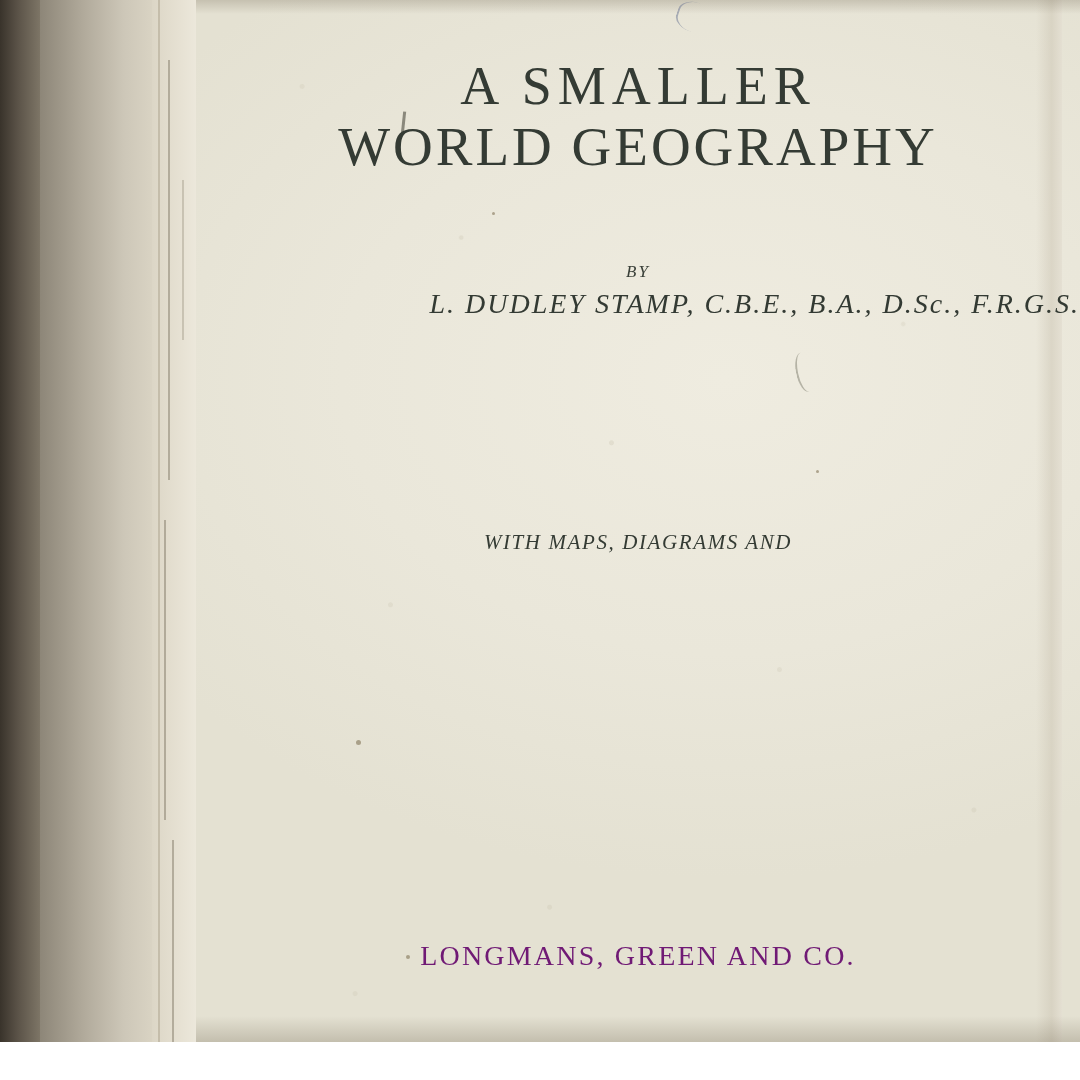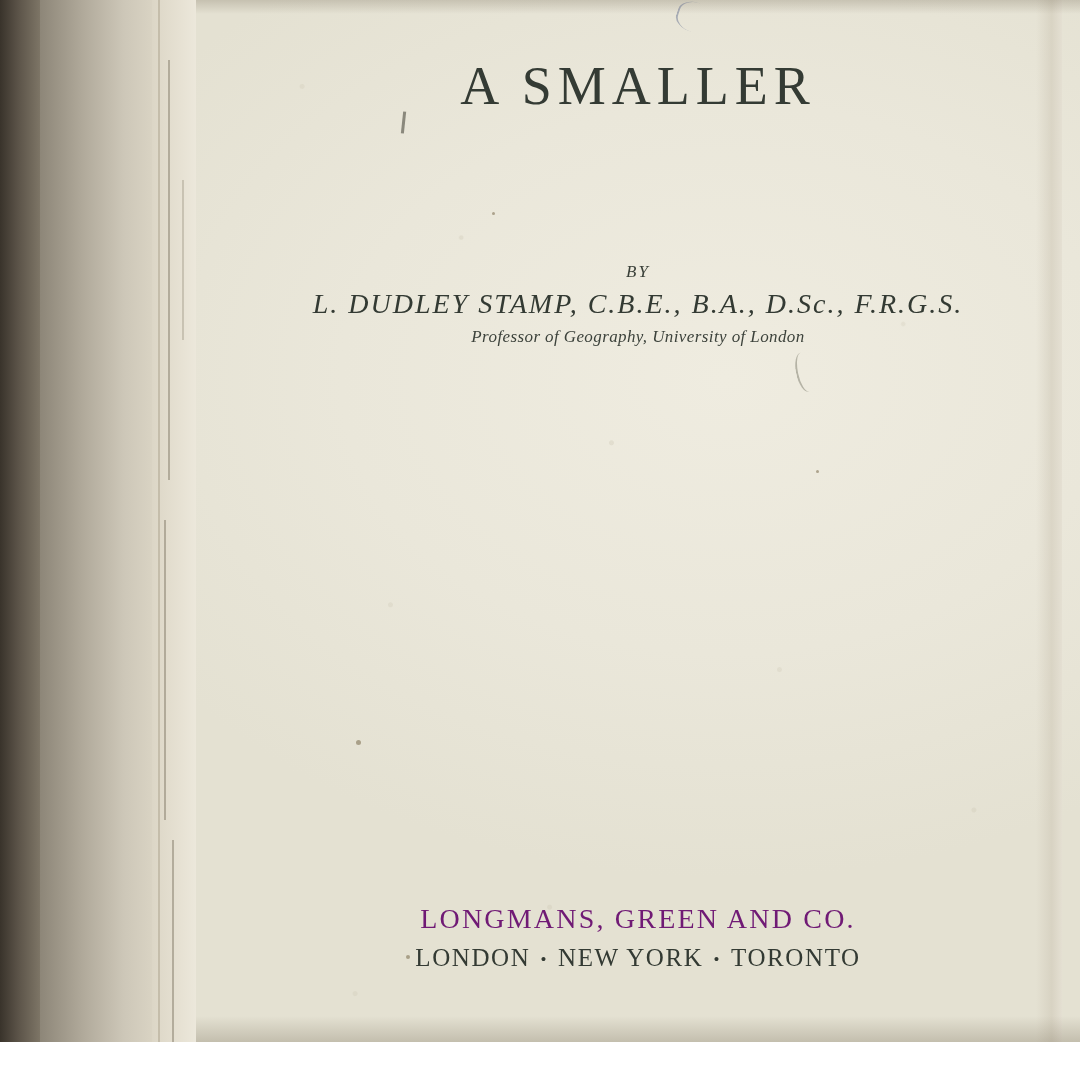--- a/index.html
+++ b/index.html
@@ -132,21 +132,21 @@
     letter-spacing: 2px;
     color: #3a4039;
     margin-bottom: 6px;
   }
   .author-line {
     font-size: 27px;
     letter-spacing: 1.2px;
     color: #333a33;
     white-space: nowrap;
   }
-  .author-name { font-size: 28px; letter-spacing: 2px; }
+  .author-name { font-size: 28px; letter-spacing: 2px; text-align: right; }
   .author-post {
     margin-top: 7px;
     font-size: 17px;
     letter-spacing: 0.4px;
     color: #3c423b;
   }
 
   .subtitle-block {
     position: absolute;
     left: 0; right: 0;
@@ -234,32 +234,30 @@
     <div class="mark mark-top"></div>
     <div class="mark mark-mid"></div>
     <div class="mark mark-tick"></div>
     <div class="speck" style="left:160px; top:740px; width:5px; height:5px;"></div>
     <div class="speck" style="left:296px; top:212px; width:3px; height:3px;"></div>
     <div class="speck" style="left:620px; top:470px; width:3px; height:3px;"></div>
     <div class="speck" style="left:210px; top:955px; width:4px; height:4px;"></div>
 
     <div class="title-block">
       <div class="title-line title-line-1">A SMALLER</div>
+      <div class="title-line title-line-2">WORLD GEOGRAPHY</div>
     </div>
 
     <div class="byline-block">
       <div class="by-label">BY</div>
       <div class="author-line author-name">L. DUDLEY STAMP, C.B.E., B.A., D.Sc., F.R.G.S.</div>
-      <div class="author-post">Professor of Geography, University of London</div>
     </div>
 
     <div class="subtitle-block">
+      <div>WITH MAPS, DIAGRAMS AND</div>
     </div>
 
     <div class="imprint-block">
       <div class="publisher">LONGMANS, GREEN AND CO.</div>
-      <div class="cities">
-        <span>LONDON</span><span class="dot">•</span><span>NEW YORK</span><span class="dot">•</span><span>TORONTO</span>
-      </div>
     </div>
 
   </div>
 </div>
 
 </body></html>

